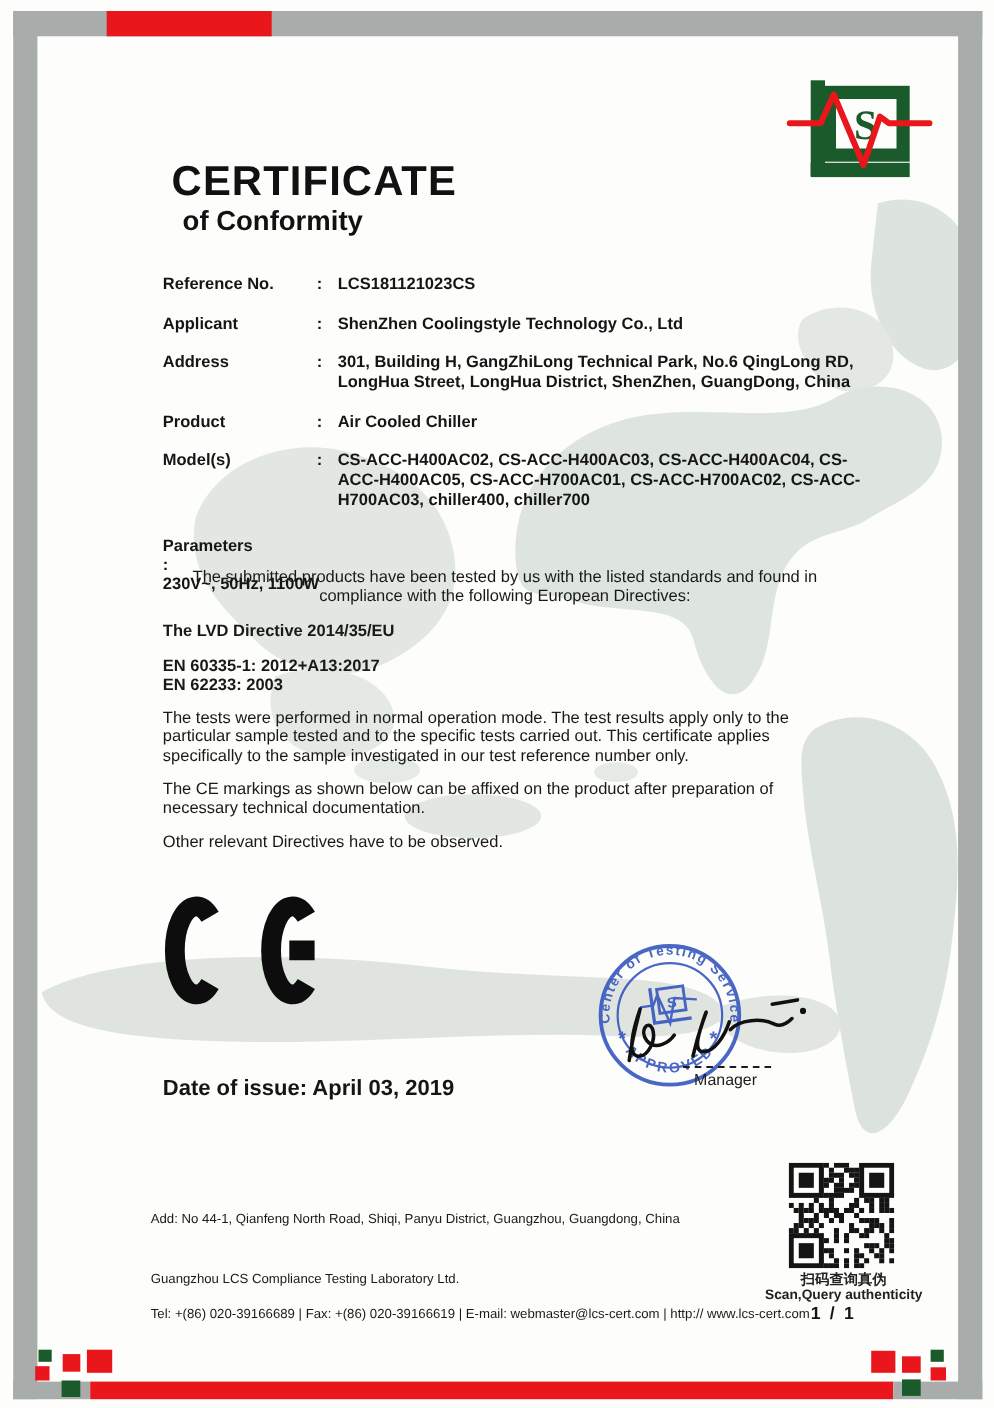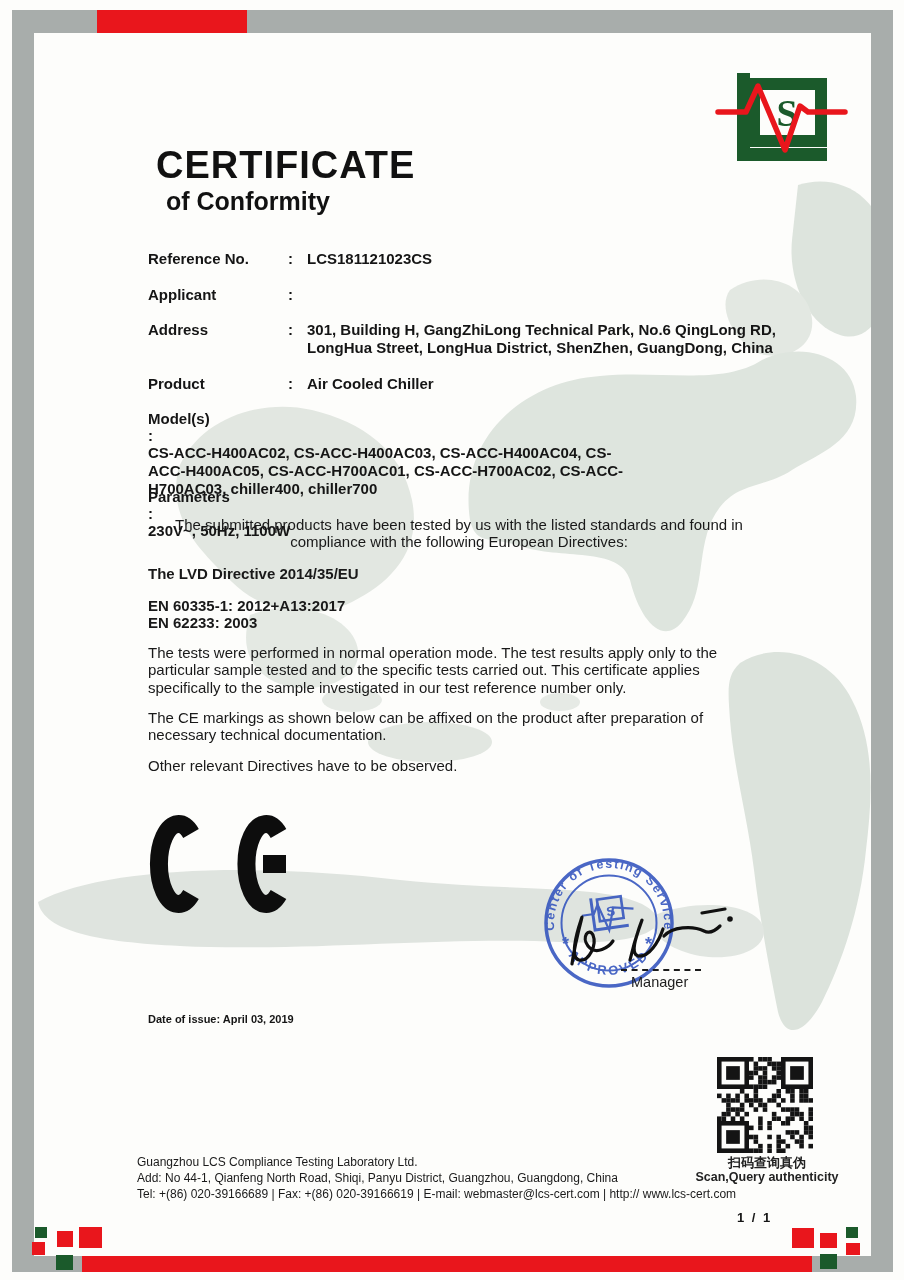--- a/index.html
+++ b/index.html
@@ -19,29 +19,29 @@
   .title1{position:absolute;left:156px;top:144px;font-size:38px;font-weight:bold;letter-spacing:1px;color:#111;}
   .title2{position:absolute;left:166px;top:187px;font-size:25px;font-weight:bold;color:#111;}
   
   .frow{position:absolute;left:148px;display:flex;align-items:flex-start;}
   .flabel{width:140px;font-size:15px;font-weight:bold;}
   .fcolon{width:19px;font-size:15px;font-weight:bold;}
   .fvalue{width:492px;font-size:15px;font-weight:bold;line-height:18px;}
   
   .para{position:absolute;left:148px;width:622px;font-size:15px;line-height:17.3px;color:#191919;}
   .para.bold{font-weight:bold;}
-  .dateline{position:absolute;left:148px;top:1013px;font-size:11px;font-weight:bold;}
+  .dateline{position:absolute;left:148px;top:978px;font-size:20px;font-weight:bold;}
   
   .dashline{position:absolute;left:621px;top:969px;width:80px;border-top:2px dashed #1c1c1c;}
   .manager{position:absolute;left:631px;top:974px;font-size:14.5px;color:#1e1e1e;text-align:center;}
   
   .foot{position:absolute;left:137px;width:600px;font-size:12px;line-height:15.8px;color:#1a1a1a;}
   .qrwrap{position:absolute;left:717px;top:1057px;width:96px;height:96px;}
   .qrcap{position:absolute;left:688px;width:158px;text-align:center;font-weight:bold;color:#222;}
-  .pageno{position:absolute;left:737px;top:1186px;font-size:13px;font-weight:bold;letter-spacing:2px;margin-top:24px;}
+  .pageno{position:absolute;left:737px;top:1186px;font-size:16px;font-weight:bold;letter-spacing:2px;}
 </style>
 </head>
 <body>
 
 <div class="page">
 
   <svg class="wm" width="904" height="1280" viewBox="0 0 904 1280">
     <g fill="#e0e6e0">
 
       <path d="M798,185 C838,172 882,195 888,250 C894,305 872,345 840,335 C808,325 788,282 792,240 Z" fill="#dde4dd"></path>
@@ -98,32 +98,33 @@
     <div class="title2">of Conformity</div>
 
     <div class="frow" style="top:250px;">
       <div class="flabel">Reference No.</div>
       <div class="fcolon">:</div>
       <div class="fvalue">LCS181121023CS</div>
     </div>
     <div class="frow" style="top:286px;">
       <div class="flabel">Applicant</div>
       <div class="fcolon">:</div>
+      <div class="fvalue">ShenZhen Coolingstyle Technology Co., Ltd</div>
     </div>
     <div class="frow" style="top:321px;">
       <div class="flabel">Address</div>
       <div class="fcolon">:</div>
       <div class="fvalue">301, Building H, GangZhiLong Technical Park, No.6 QingLong RD, LongHua Street, LongHua District, ShenZhen, GuangDong, China</div>
     </div>
     <div class="frow" style="top:375px;">
       <div class="flabel">Product</div>
       <div class="fcolon">:</div>
       <div class="fvalue">Air Cooled Chiller</div>
     </div>
-    <div class="frow" style="top:410px;flex-direction:column;">
+    <div class="frow" style="top:410px;">
       <div class="flabel">Model(s)</div>
       <div class="fcolon">:</div>
       <div class="fvalue">CS-ACC-H400AC02, CS-ACC-H400AC03, CS-ACC-H400AC04, CS-ACC-H400AC05, CS-ACC-H700AC01, CS-ACC-H700AC02, CS-ACC-H700AC03, chiller400, chiller700</div>
     </div>
     <div class="frow" style="top:488px;flex-direction:column;">
       <div class="flabel">Parameters</div>
       <div class="fcolon">:</div>
       <div class="fvalue">230V~, 50Hz, 1100W</div>
     </div>
 
@@ -177,21 +178,21 @@
       </g>
       <circle cx="178" cy="19" r="2.8" fill="#101010"></circle>
     </svg>
 
     <div class="dashline"></div>
     <div class="manager">Manager</div>
 
     <div class="dateline">Date of issue: April 03, 2019</div>
 
     <div class="foot" style="top:1155px;">Guangzhou LCS Compliance Testing Laboratory Ltd.</div>
-    <div class="foot" style="top:1171px;">Add: No 44-1, Qianfeng North Road, Shiqi, Panyu District, Guangzhou, Guangdong, China</div>
+    <div class="foot" style="top:1101px;">Add: No 44-1, Qianfeng North Road, Shiqi, Panyu District, Guangzhou, Guangdong, China</div>
     <div class="foot" style="top:1187px;width:640px;">Tel: +(86) 020-39166689 | Fax: +(86) 020-39166619 | E-mail: webmaster@lcs-cert.com | http:// www.lcs-cert.com</div>
 
     <div class="qrwrap"><svg width="96" height="96" viewBox="0 0 96 96" fill="#141414">
           <rect x="32.00" y="0.00" width="4.57" height="4.57"></rect>
           <rect x="41.14" y="0.00" width="4.57" height="4.57"></rect>
           <rect x="45.71" y="0.00" width="4.57" height="4.57"></rect>
           <rect x="50.29" y="0.00" width="4.57" height="4.57"></rect>
           <rect x="36.57" y="4.57" width="4.57" height="4.57"></rect>
           <rect x="50.29" y="4.57" width="4.57" height="4.57"></rect>
           <rect x="54.86" y="4.57" width="4.57" height="4.57"></rect>

